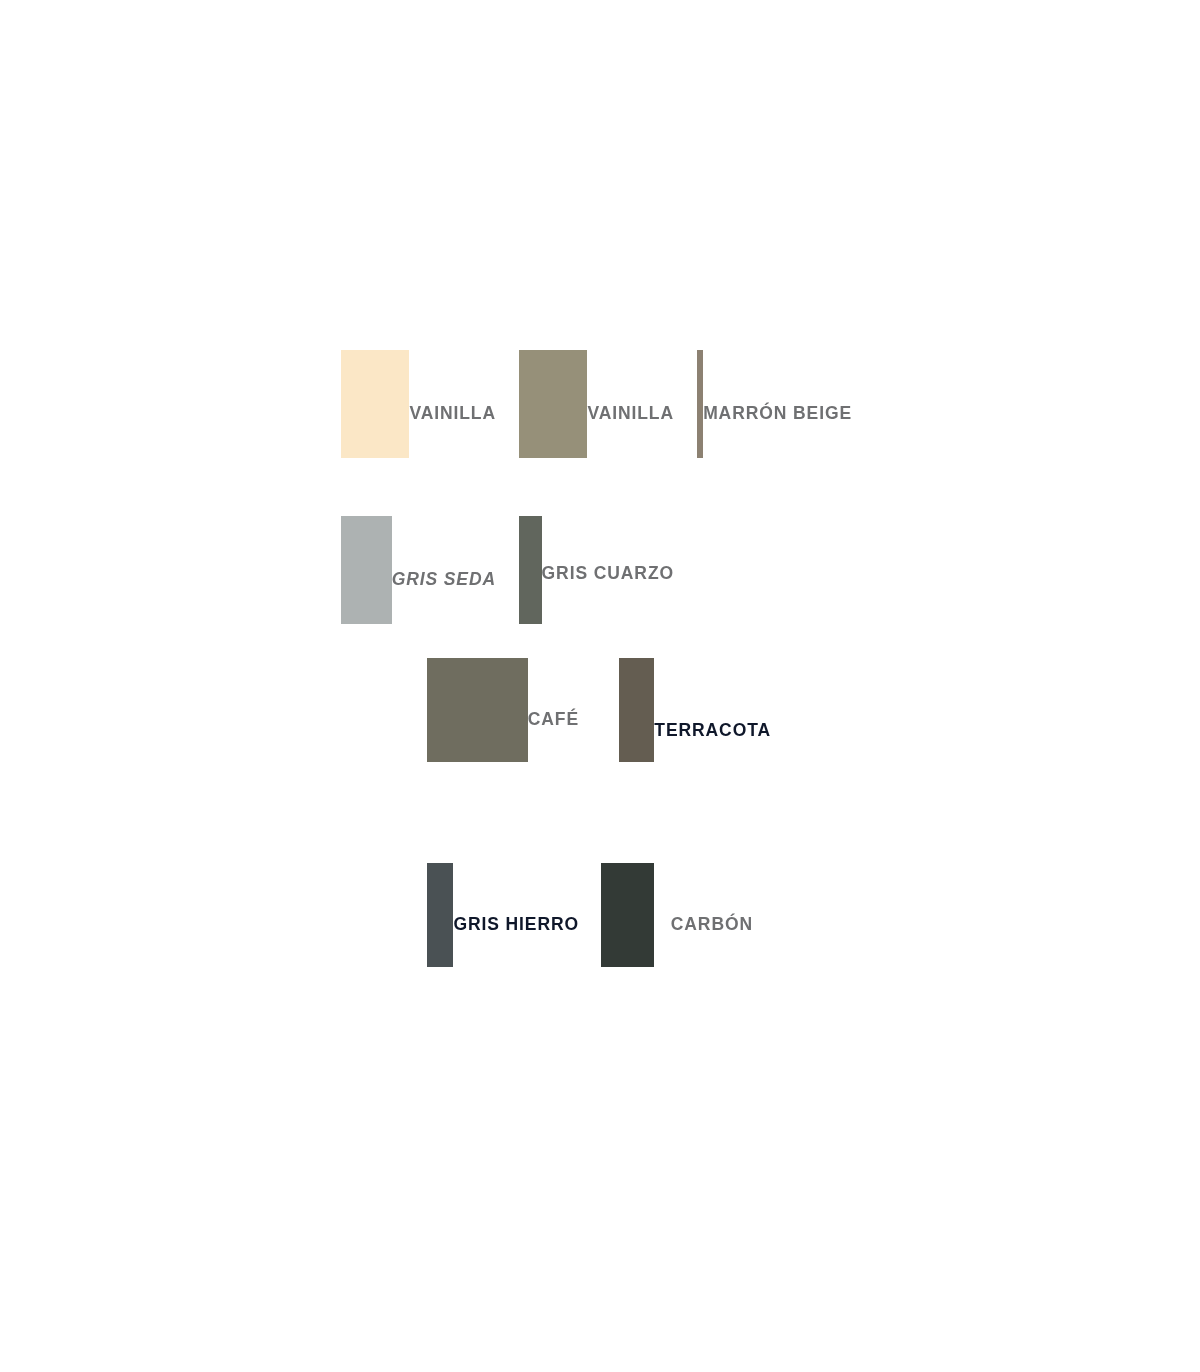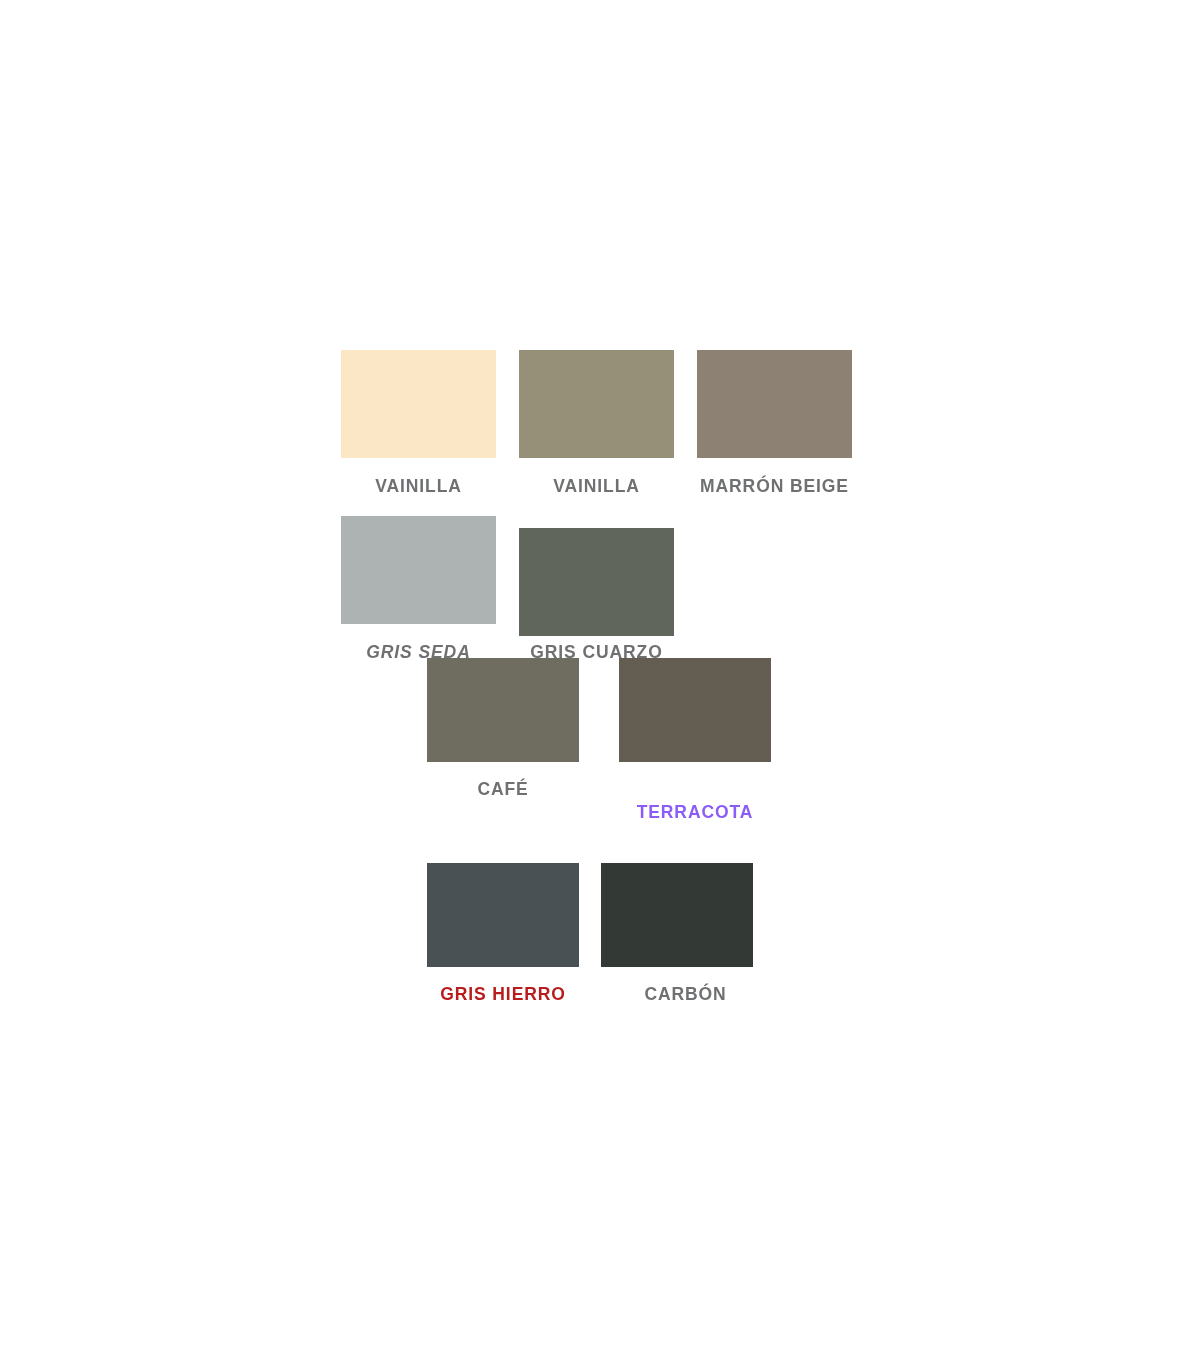--- a/index.html
+++ b/index.html
@@ -43,21 +43,21 @@
     left: 427px;
   }
 
   .row-1 { top: 350px; }
   .row-2 { top: 516px; }
   .row-3 { top: 658px; gap: 18px; }
   .row-4 { top: 863px; }
 
   .swatch-cell {
     display: flex;
-    flex-direction: column;
+    flex-direction: row;
     align-items: center;
   }
 
   .swatch-row.row-wide .swatch-cell {
     width: 155px;
     margin-right: 23px;
   }
   .swatch-row.row-narrow .swatch-cell {
     width: 152px;
     margin-right: 22px;
@@ -124,28 +124,28 @@
       </div>
     </div>
 
     <div class="swatch-row row-narrow row-3">
       <div class="swatch-cell">
         <div class="swatch-chip" style="background-color: rgb(111, 109, 95);"></div>
         <div class="swatch-label" style="color: rgb(111, 112, 114);">CAFÉ</div>
       </div>
       <div class="swatch-cell">
         <div class="swatch-chip" style="background-color: rgb(100, 93, 81);"></div>
-        <div class="swatch-label" style="color: #8b5cf6; margin-top: 42px;">TERRACOTA</div>
+        <div class="swatch-label" style="color: #0f172a; margin-top: 42px;">TERRACOTA</div>
       </div>
     </div>
 
     <div class="swatch-row row-narrow row-4">
       <div class="swatch-cell">
         <div class="swatch-chip" style="background-color: rgb(74, 81, 84);"></div>
-        <div class="swatch-label" style="color: #b91c1c;">GRIS HIERRO</div>
+        <div class="swatch-label" style="color: #0f172a;">GRIS HIERRO</div>
       </div>
       <div class="swatch-cell">
         <div class="swatch-chip" style="background-color: rgb(51, 58, 54);"></div>
         <div class="swatch-label" style="color: rgb(111, 112, 114); margin-left: 17px;">CARBÓN</div>
       </div>
     </div>
 
   </div>
 </div>
 

